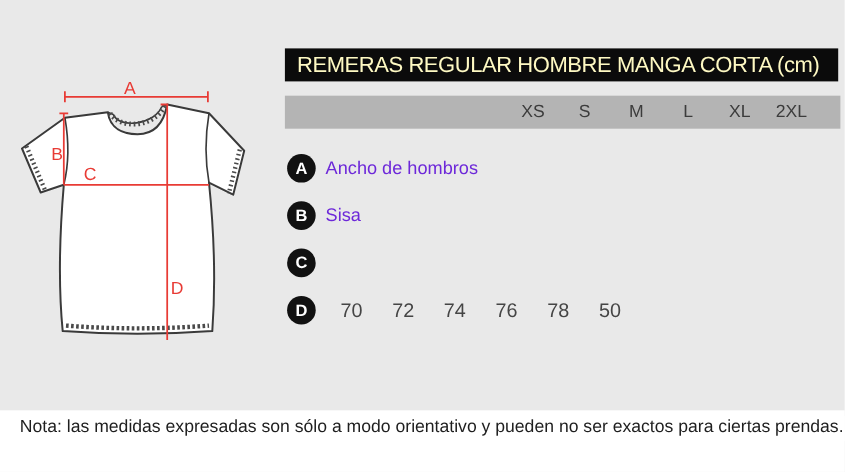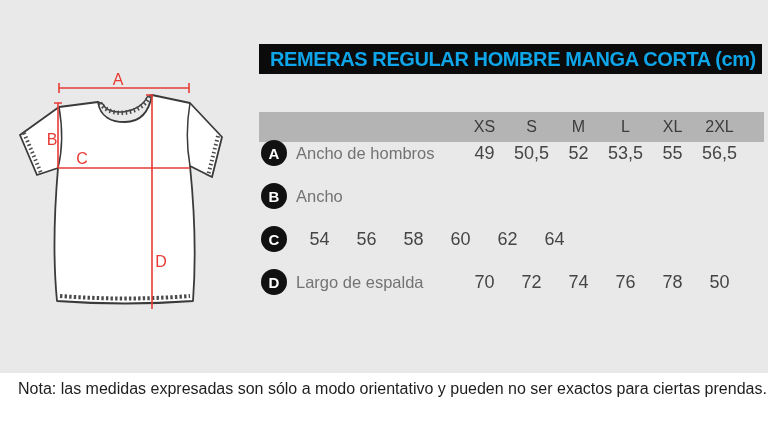--- a/index.html
+++ b/index.html
@@ -7,46 +7,46 @@
     width:768px;height:429px;position:relative;overflow:hidden;
     background:#ffffff;
     font-family:"Liberation Sans","DejaVu Sans",sans-serif;
   }
   .main{
     position:absolute;left:0;top:0;width:768px;height:373px;
     background:#e9e9e9;
   }
   .titlebar{
     position:absolute;left:259px;top:44px;width:503px;height:30px;
-    background:#0b0b0b;color:#0ea5e9;
-    font-size:20px;font-weight:bold;line-height:31px;
+    background:#0b0b0b;color:#fef9c3;
+    font-size:20px;font-weight:normal;line-height:31px;
     letter-spacing:-0.4px;white-space:nowrap;
     padding-left:11px;box-sizing:border-box;
   }
   .sizebar{
     position:absolute;left:259px;top:87px;width:505px;height:30px;
     background:#b4b4b4;
     display:flex;align-items:center;justify-content:flex-end;
-    padding-right:21px;box-sizing:border-box;margin-top:25px;
+    padding-right:21px;box-sizing:border-box;
   }
   .cells{display:flex;}
   .cell{width:47px;text-align:center;}
   .hdr{font-size:16px;color:#3c3c3c;}
   .t-row{
     position:absolute;left:261px;width:503px;height:30px;
     display:flex;align-items:center;
   }
   .t-row .cells{margin-right:21px;}
   .badge{
     width:26px;height:26px;border-radius:50%;background:#111111;
     color:#ffffff;font-size:15px;font-weight:bold;
     display:flex;align-items:center;justify-content:center;
     margin-right:9px;flex:0 0 auto;
   }
-  .t-label{flex:1;font-size:16.5px;color:#737373;}
+  .t-label{flex:1;font-size:16.5px;color:#6d28d9;}
   .val{font-size:18px;color:#454545;}
   .tshirt{position:absolute;left:0;top:55px;}
   .note{
     position:absolute;left:18px;top:378px;width:756px;
     font-size:16px;line-height:22.5px;color:#1e1e1e;
     background:#ffffff;
   }
   .mlabel{
     font-family:"Liberation Sans","DejaVu Sans",sans-serif;
     font-size:16px;fill:#e83b35;
@@ -100,47 +100,30 @@
         <div class="cell hdr">L</div>
         <div class="cell hdr">XL</div>
         <div class="cell hdr">2XL</div>
       </div>
   </div>
 
   <div id="rows">
       <div class="t-row" style="top: 138px;">
         <div class="badge">A</div>
         <div class="t-label">Ancho de hombros</div>
-        <div class="cells">
-          <div class="cell val">49</div>
-          <div class="cell val">50,5</div>
-          <div class="cell val">52</div>
-          <div class="cell val">53,5</div>
-          <div class="cell val">55</div>
-          <div class="cell val">56,5</div>
-        </div>
       </div>
       <div class="t-row" style="top: 181px;">
         <div class="badge">B</div>
-        <div class="t-label">Ancho</div>
+        <div class="t-label">Sisa</div>
       </div>
       <div class="t-row" style="top: 224px;">
         <div class="badge">C</div>
-        <div class="cells">
-          <div class="cell val">54</div>
-          <div class="cell val">56</div>
-          <div class="cell val">58</div>
-          <div class="cell val">60</div>
-          <div class="cell val">62</div>
-          <div class="cell val">64</div>
-        </div>
       </div>
       <div class="t-row" style="top: 267px;">
         <div class="badge">D</div>
-        <div class="t-label">Largo de espalda</div>
         <div class="cells">
           <div class="cell val">70</div>
           <div class="cell val">72</div>
           <div class="cell val">74</div>
           <div class="cell val">76</div>
           <div class="cell val">78</div>
           <div class="cell val">50</div>
         </div>
       </div>
     </div>

